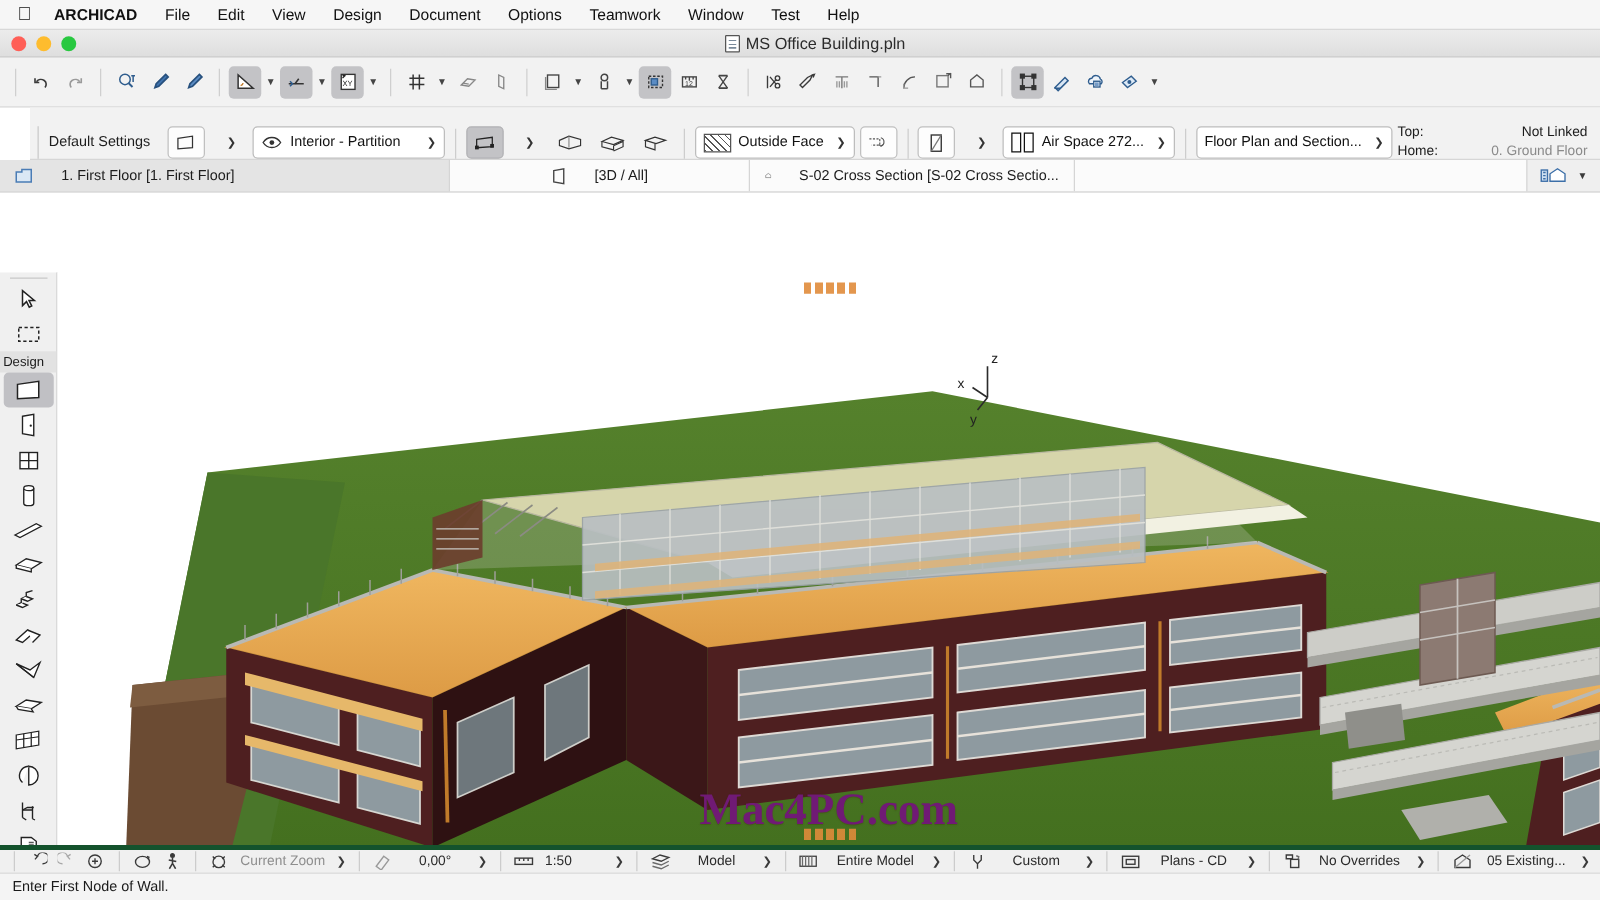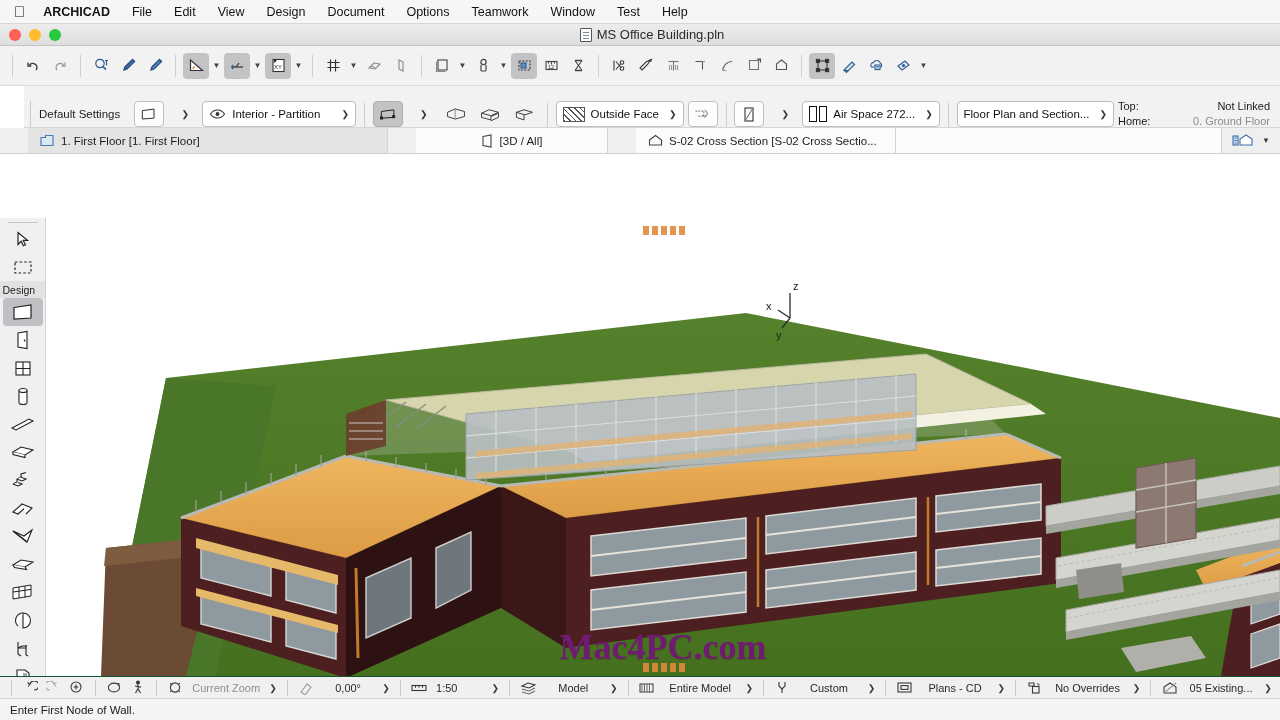--- a/index.html
+++ b/index.html
@@ -103,26 +103,26 @@
   .lk-key { color: #1b1b1b; width: 38px; }
   .lk-val { color: #1b1b1b; width: 104px; text-align: right; }
   .lk-val.dim { color: #8a8a8a; }
 
   
   .tabbar {
     height: 26px; background: #efefef; border-bottom: 1px solid #cfcfcf;
     display: flex; align-items: stretch;
   }
   .tab {
-    display: flex; align-items: center; gap: 6px; padding: 0 12px;
+    display: flex; align-items: center; gap: 22px; padding: 0 12px;
     font-size: 11.5px; color: #1c1c1c; border-right: 1px solid #d5d5d5;
-    white-space: nowrap; background: #efefef; margin-left: 28px;
+    white-space: nowrap; background: #efefef;
   }
   .tab.t1 { width: 360px; background: #e4e4e4; }
-  .tab.t2 { width: 192px; background: #fbfbfb; justify-content:center;align-items:center; }
+  .tab.t2 { width: 240px; background: #fbfbfb; justify-content:center;align-items:center; }
   .tab.t3 { width: 260px; background: #fbfbfb; }
   .tab-spacer { flex: 1; background: #fbfbfb; }
   .tab-right {
     display: flex; align-items: center; gap: 4px; padding: 0 10px;
     border-left: 1px solid #d5d5d5; background:#efefef;
   }
 
   
   .toolbox {
     position: absolute; left: 0; top: 218px; width: 46px; bottom: 44px;
@@ -157,21 +157,21 @@
   .scrollmark {
     position: absolute; left: 597px; top: 8px; width: 42px; height: 9px;
     background: repeating-linear-gradient(90deg,#e08b3a 0 6px, transparent 6px 9px);
     opacity: .9;
   }
   .scrollmark.bottom { top: auto; bottom: 4px; left: 597px; }
 
   
   .statusbar {
     position: absolute; left: 0; right: 0; bottom: 22px; height: 22px;
-    background: #f0f0f0; border-top: 1px solid #14532d;
+    background: #f0f0f0; border-top: 4px solid #14532d;
     display: flex; align-items: center; padding: 0 6px; gap: 3px;
     font-size: 11px; color: #2a2a2a;
   }
   .sb-ico { width: 22px; height: 18px; display:flex; align-items:center; justify-content:center; color:#3b3b3b; }
   .sb-txt { padding: 0 4px; white-space: nowrap; color: #2a2a2a; }
   .sb-txt.dim { color: #8e8e8e; }
   .sb-arrow { font-size: 9px; color: #3a3a3a; padding: 0 2px; }
   .sb-sep { width: 1px; height: 16px; background: #cccccc; margin: 0 5px; }
   .hintbar {
     position: absolute; left: 0; right: 0; bottom: 0; height: 22px;

